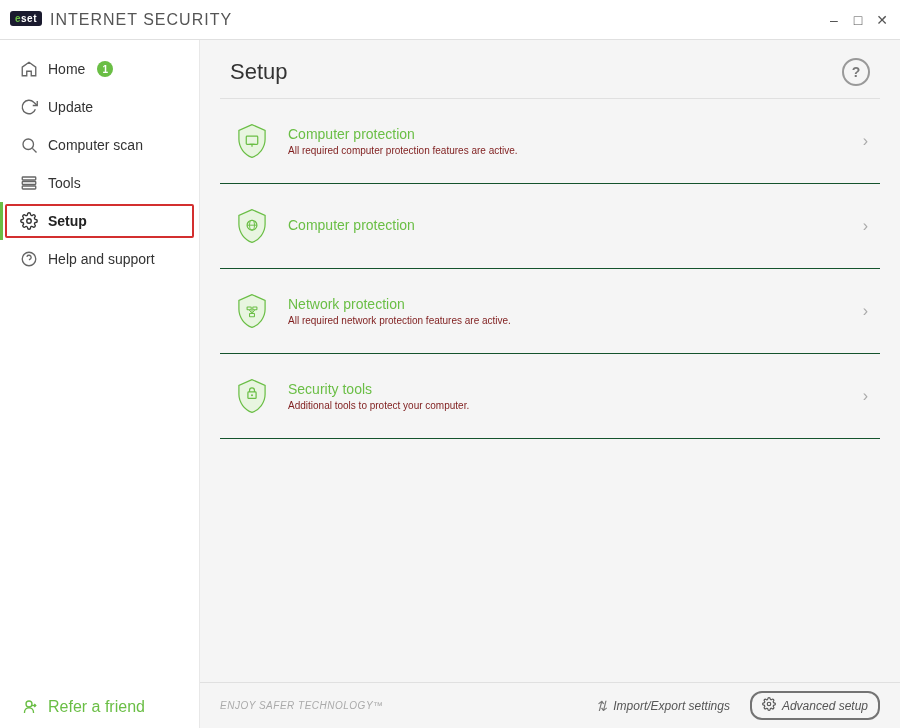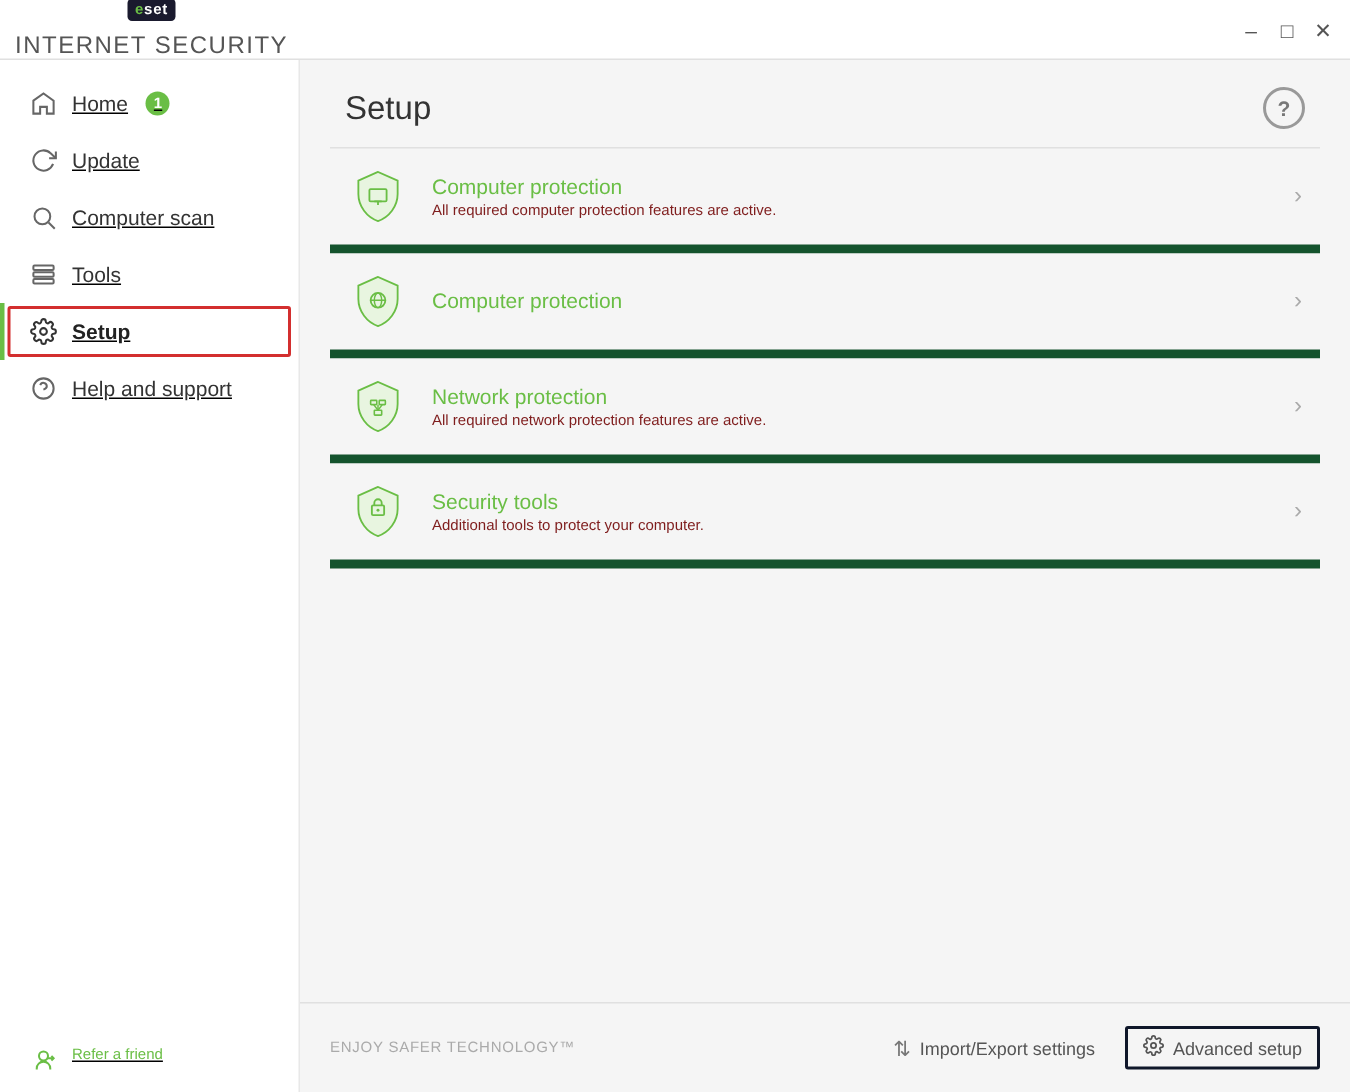--- a/index.html
+++ b/index.html
@@ -17,23 +17,22 @@
       display: flex;
       align-items: center;
       justify-content: space-between;
       background: #fff;
       padding: 6px 10px;
       border-bottom: 1px solid #e0e0e0;
       height: 40px;
     }
     .titlebar-left {
       display: flex;
-      align-items: center;
+      align-items: flex-start;
       gap: 8px;
-      flex-direction: column;
     }
     .eset-logo {
       display: flex;
       align-items: center;
       gap: 6px;
     }
     .eset-badge {
       background: #1a1a2e;
       color: #fff;
       font-size: 10px;
@@ -75,21 +74,20 @@
     }
 
     
     .sidebar {
       width: 200px;
       background: #fff;
       border-right: 1px solid #e8e8e8;
       display: flex;
       flex-direction: column;
       padding-top: 10px;
-      text-decoration: underline;
     }
     .nav-item {
       display: flex;
       align-items: center;
       gap: 10px;
       padding: 10px 20px;
       cursor: pointer;
       font-size: 14px;
       color: #333;
       position: relative;
@@ -133,26 +131,26 @@
       display: flex;
       align-items: center;
       justify-content: center;
       margin-left: 2px;
     }
 
     .sidebar-spacer { flex: 1; }
 
     .refer-friend {
       display: flex;
-      align-items: flex-start;
+      align-items: flex-end;
       gap: 10px;
       padding: 12px 20px;
       cursor: pointer;
       color: #6abe45;
-      font-size: 10px;
+      font-size: 16px;
       border-top: none;
     }
     .refer-icon {
       width: 18px;
       height: 18px;
       color: #6abe45;
       font-size: 16px;
       display: flex;
       align-items: center;
       justify-content: center;
@@ -194,23 +192,23 @@
     
     .setup-list {
       flex: 1;
       padding: 0 20px;
       overflow: hidden;
     }
     .setup-item {
       display: flex;
       align-items: center;
       gap: 16px;
-      padding: 12px 12px;
+      padding: 22px 12px;
       background: #f5f5f5;
-      border-bottom: 6px solid #14532d;
+      border-bottom: 1px solid #14532d;
       cursor: pointer;
       position: relative;
     }
     .setup-item:first-child { border-top: 1px solid #e0e0e0; }
     .setup-item-icon {
       width: 40px;
       height: 40px;
       display: flex;
       align-items: center;
       justify-content: center;
@@ -240,21 +238,22 @@
     }
 
     
     .bottom-bar {
       display: flex;
       align-items: center;
       justify-content: space-between;
       padding: 10px 20px;
       background: #f5f5f5;
       border-top: 1px solid #e0e0e0;
-      height: 60px;
+      height: 46px;
+      font-style: italic;
     }
     .enjoy-text {
       font-size: 10px;
       color: #aaa;
       letter-spacing: 0.5px;
       text-transform: uppercase;
     }
     .bottom-actions {
       display: flex;
       align-items: center;
@@ -268,22 +267,22 @@
       font-size: 12px;
       color: #555;
       cursor: pointer;
       border-radius: 2px;
     }
     .bottom-btn-icon {
       font-size: 14px;
       color: #777;
     }
     .advanced-setup-btn {
-      border: 2px solid #0f172a;
-      border-radius: 2px;
+      border: 2px solid #737373;
+      border-radius: 12px;
       padding: 4px 10px;
     }
   </style>
 </head>
 <body>
 
 <div class="titlebar">
   <div class="titlebar-left">
     <div class="eset-logo">
       <div class="eset-badge"><span>e</span>set</div>

